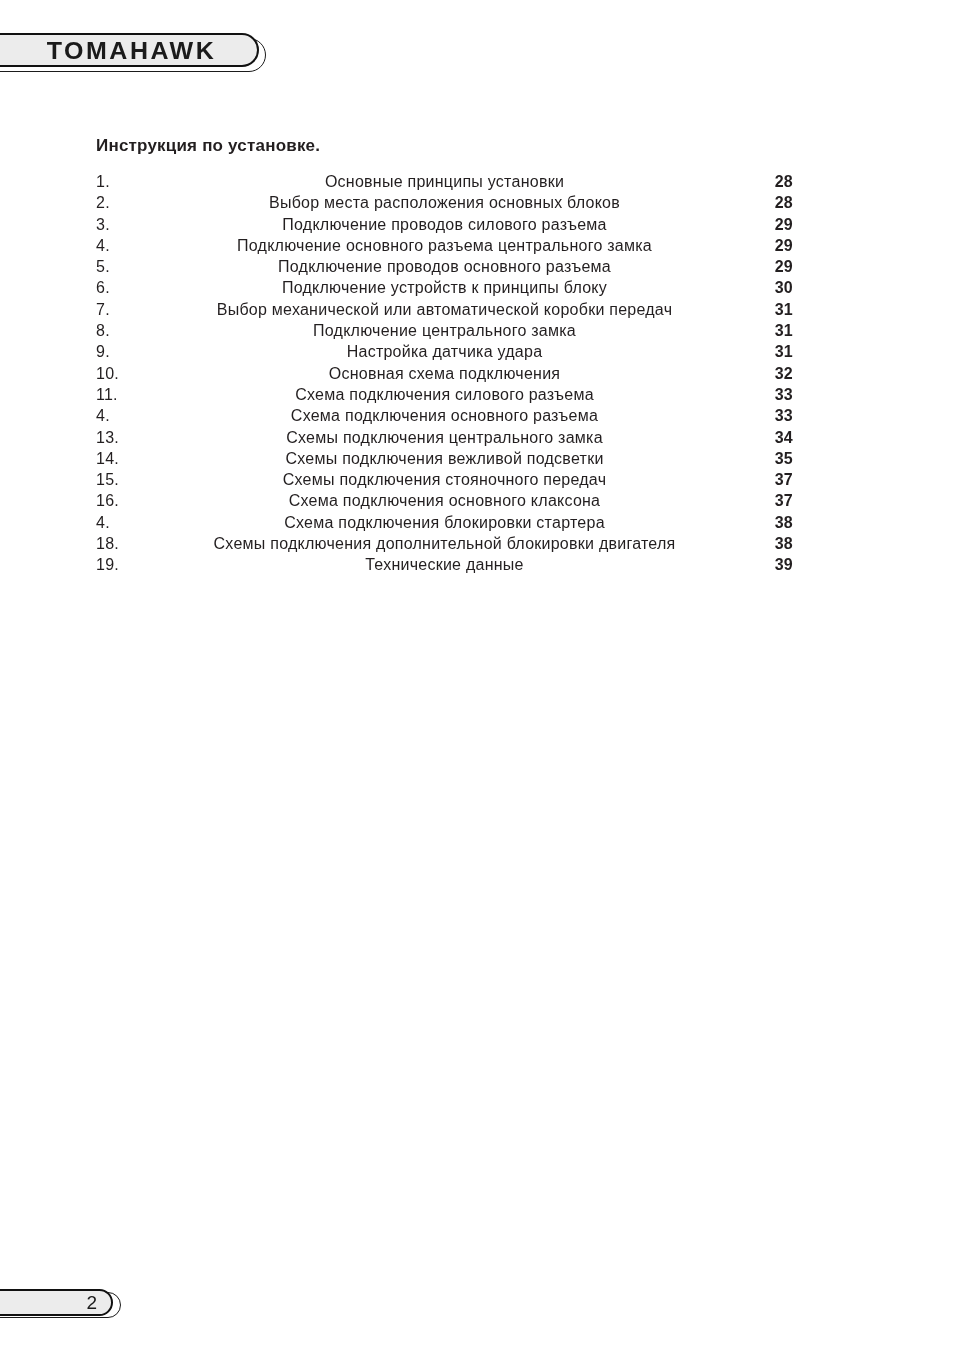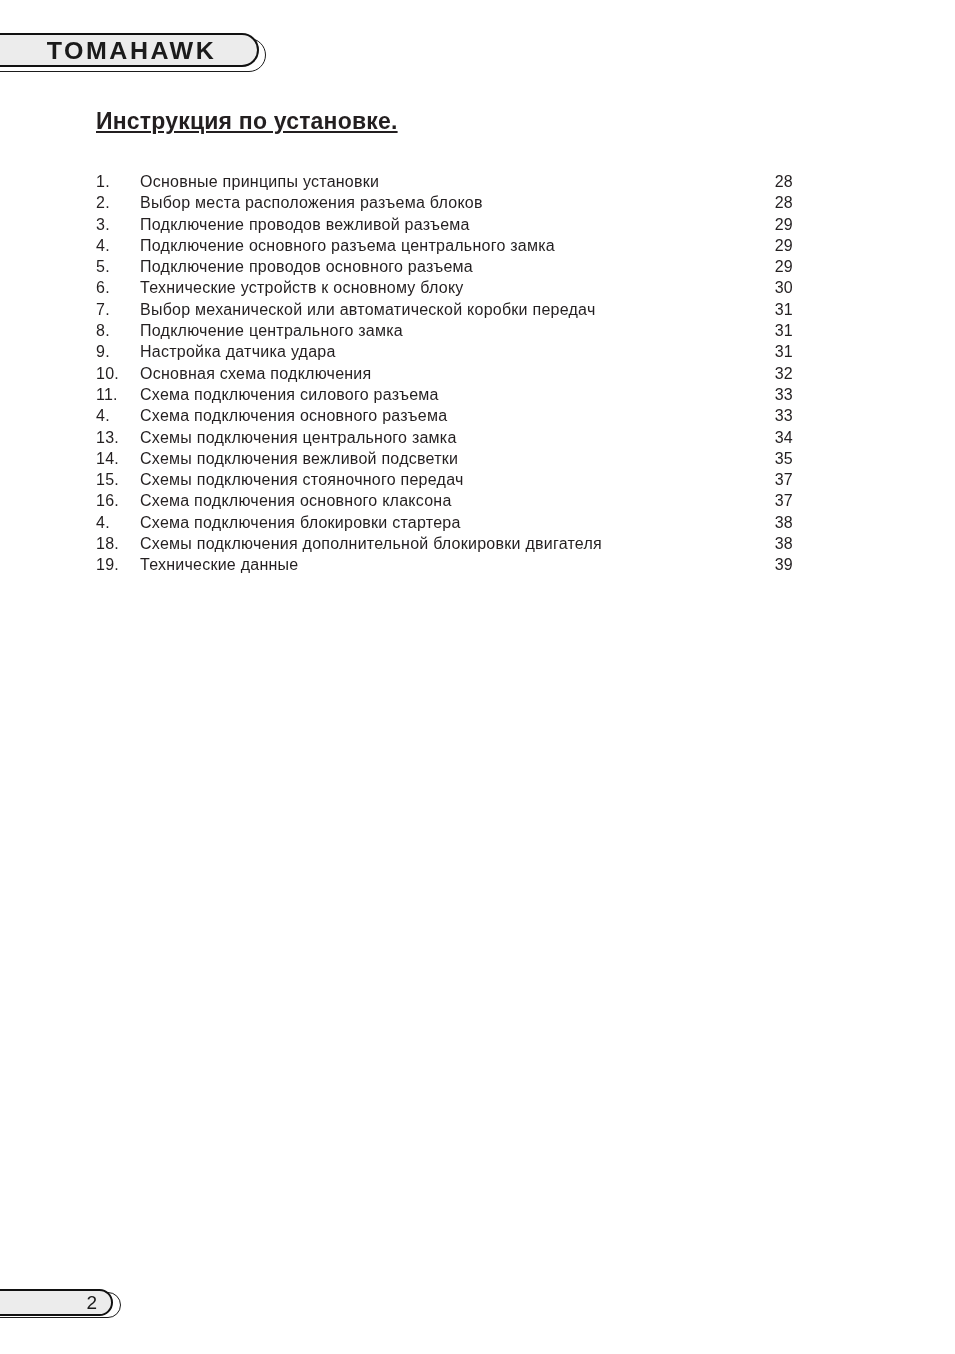--- a/index.html
+++ b/index.html
@@ -38,43 +38,42 @@
     font-weight: bold;
     letter-spacing: 2.5px;
     color: #1b1b1b;
     padding-left: 34px;
     transform: scaleY(0.95);
     white-space: nowrap;
   }
   
   .toc-title {
     position: absolute;
-    left: 96px; top: 108px;
-    font-size: 23px;
+    left: 96px; top: 136px;
+    font-size: 17px;
     font-weight: bold;
     letter-spacing: 0.2px;
-    text-decoration: underline;
   }
   .toc-list {
     position: absolute;
     left: 96px; top: 171px;
     width: 697px;
   }
   .toc-row {
     display: flex;
     align-items: baseline;
     height: 21.3px;
     font-size: 16px;
     letter-spacing: 0.25px;
     line-height: 21.3px;
     white-space: nowrap;
   }
   .toc-num   { width: 44px; flex: 0 0 44px; }
-  .toc-label { flex: 1 1 auto; overflow: hidden; }
-  .toc-page  { flex: 0 0 44px; text-align: right; }
+  .toc-label { flex: 1 1 auto; overflow: hidden; text-align: center; }
+  .toc-page  { flex: 0 0 44px; text-align: right; font-weight: bold; }
   
   .page-outer {
     position: absolute;
     left: -20px; top: 1292px;
     width: 141px; height: 26px;
     border: 1.5px solid #1b1b1b;
     border-radius: 14px;
     z-index: 0;
   }
   .page-pill {
@@ -108,45 +107,45 @@
 <div class="toc-list">
 
     <div class="toc-row">
       <span class="toc-num">1.</span>
       <span class="toc-label">Основные принципы установки</span>
       <span class="toc-page">28</span>
     </div>
 
     <div class="toc-row">
       <span class="toc-num">2.</span>
-      <span class="toc-label">Выбор места расположения разъема блоков</span>
+      <span class="toc-label">Выбор места расположения основных блоков</span>
       <span class="toc-page">28</span>
     </div>
 
     <div class="toc-row">
       <span class="toc-num">3.</span>
-      <span class="toc-label">Подключение проводов вежливой разъема</span>
+      <span class="toc-label">Подключение проводов силового разъема</span>
       <span class="toc-page">29</span>
     </div>
 
     <div class="toc-row">
       <span class="toc-num">4.</span>
       <span class="toc-label">Подключение основного разъема центрального замка</span>
       <span class="toc-page">29</span>
     </div>
 
     <div class="toc-row">
       <span class="toc-num">5.</span>
       <span class="toc-label">Подключение проводов основного разъема</span>
       <span class="toc-page">29</span>
     </div>
 
     <div class="toc-row">
       <span class="toc-num">6.</span>
-      <span class="toc-label">Технические устройств к основному блоку</span>
+      <span class="toc-label">Подключение устройств к принципы блоку</span>
       <span class="toc-page">30</span>
     </div>
 
     <div class="toc-row">
       <span class="toc-num">7.</span>
       <span class="toc-label">Выбор механической или автоматической коробки передач</span>
       <span class="toc-page">31</span>
     </div>
 
     <div class="toc-row">

